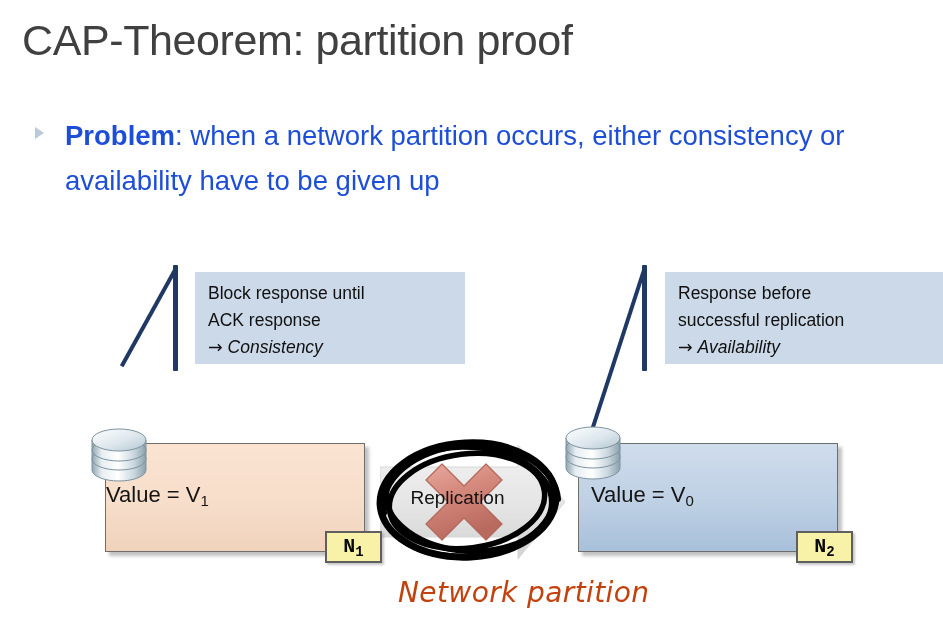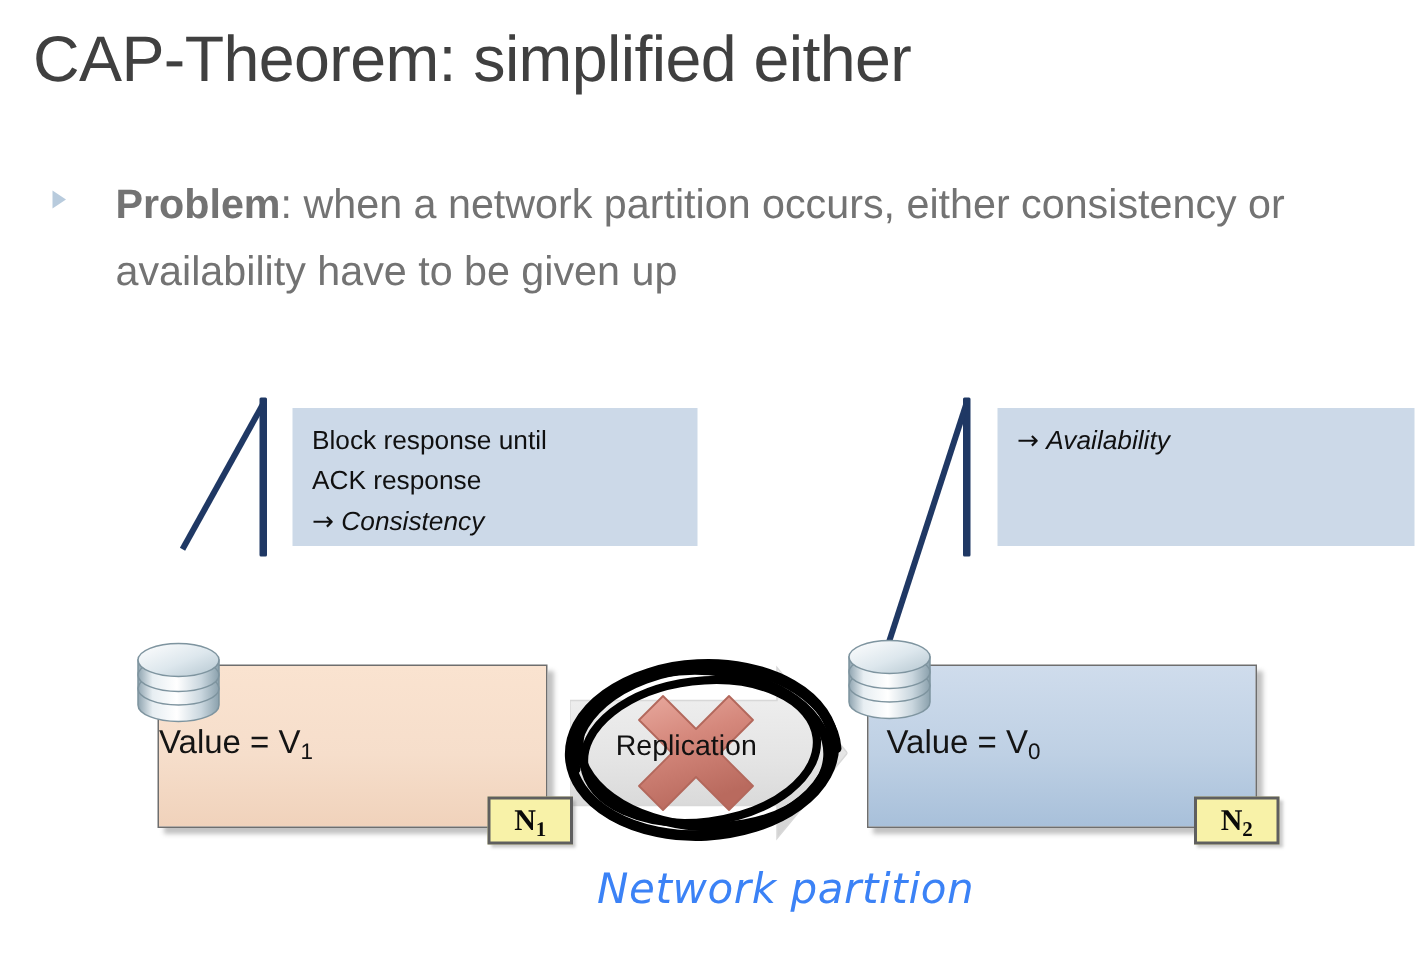--- a/index.html
+++ b/index.html
@@ -40,24 +40,24 @@
     position: absolute;
     left: 5px;
     top: 14px;
     width: 0;
     height: 0;
     border-left: 9px solid #b8cbdd;
     border-top: 6px solid transparent;
     border-bottom: 6px solid transparent;
   }
   #bullet-text {
-    margin-left: 47px;
+    margin-left: 35px;
     font-size: 27.5px;
     line-height: 45px;
-    color: #737373;
+    color: #1d4ed8;
   }
   #bullet-lead {
     font-weight: 700;
   }
 
   
   .callout {
     position: absolute;
     background: #ccd9e8;
     font-size: 17.5px;
@@ -125,21 +125,21 @@
     height: 62px;
   }
   #db-left  { left: 88px;  top: 426px; }
   #db-right { left: 562px; top: 424px; }
 
   
   .node-tag {
     position: absolute;
     background: #f8f2a8;
     border: 2px solid #5f5f5f;
-    font-family: Liberation Serif, serif;
+    font-family: Liberation Mono, monospace;
     font-weight: 700;
     font-size: 20px;
     text-align: center;
     line-height: 28px;
     color: #0a0a0a;
     box-sizing: border-box;
     box-shadow: 2px 2px 2px rgba(120,120,120,0.4);
   }
   #tag-n1 { left: 325px; top: 531px; width: 57px; height: 32px; }
   #tag-n2 { left: 796px; top: 531px; width: 57px; height: 32px; }
@@ -194,28 +194,28 @@
 
   
   #partition-caption {
     position: absolute;
     left: 398px;
     top: 576px;
     font-family: "DejaVu Sans", sans-serif;
     font-style: italic;
     font-size: 28px;
     letter-spacing: 0.4px;
-    color: #3b82f6;
+    color: #c2410c;
     white-space: nowrap;
   }
 </style>
 </head>
 <body>
 
-<div id="slide-title">CAP-Theorem: simplified either</div>
+<div id="slide-title">CAP-Theorem: partition proof</div>
 
 <div id="bullet-row">
   <span id="bullet-marker"></span>
   <div id="bullet-text">
     <span id="bullet-lead">Problem</span><span>: when a network partition occurs, either consistency or availability have to be given up</span>
   </div>
 </div>
 
 <div class="leader leader-vert" id="leader-left-vert"></div>
 <div class="leader leader-diag" id="leader-left-diag"></div>
@@ -225,20 +225,22 @@
 <div class="callout" id="callout-left">
   <div>Block response until</div>
   <div>ACK response</div>
   <div>
     <span class="arrow-glyph">→</span>
     <span class="callout-em">Consistency</span>
   </div>
 </div>
 
 <div class="callout" id="callout-right">
+  <div>Response before</div>
+  <div>successful replication</div>
   <div>
     <span class="arrow-glyph">→</span>
     <span class="callout-em">Availability</span>
   </div>
 </div>
 
 <div class="node-box" id="node-box-left">
   <div class="node-value">
     <span>Value = V</span><sub>1</sub>
   </div>

